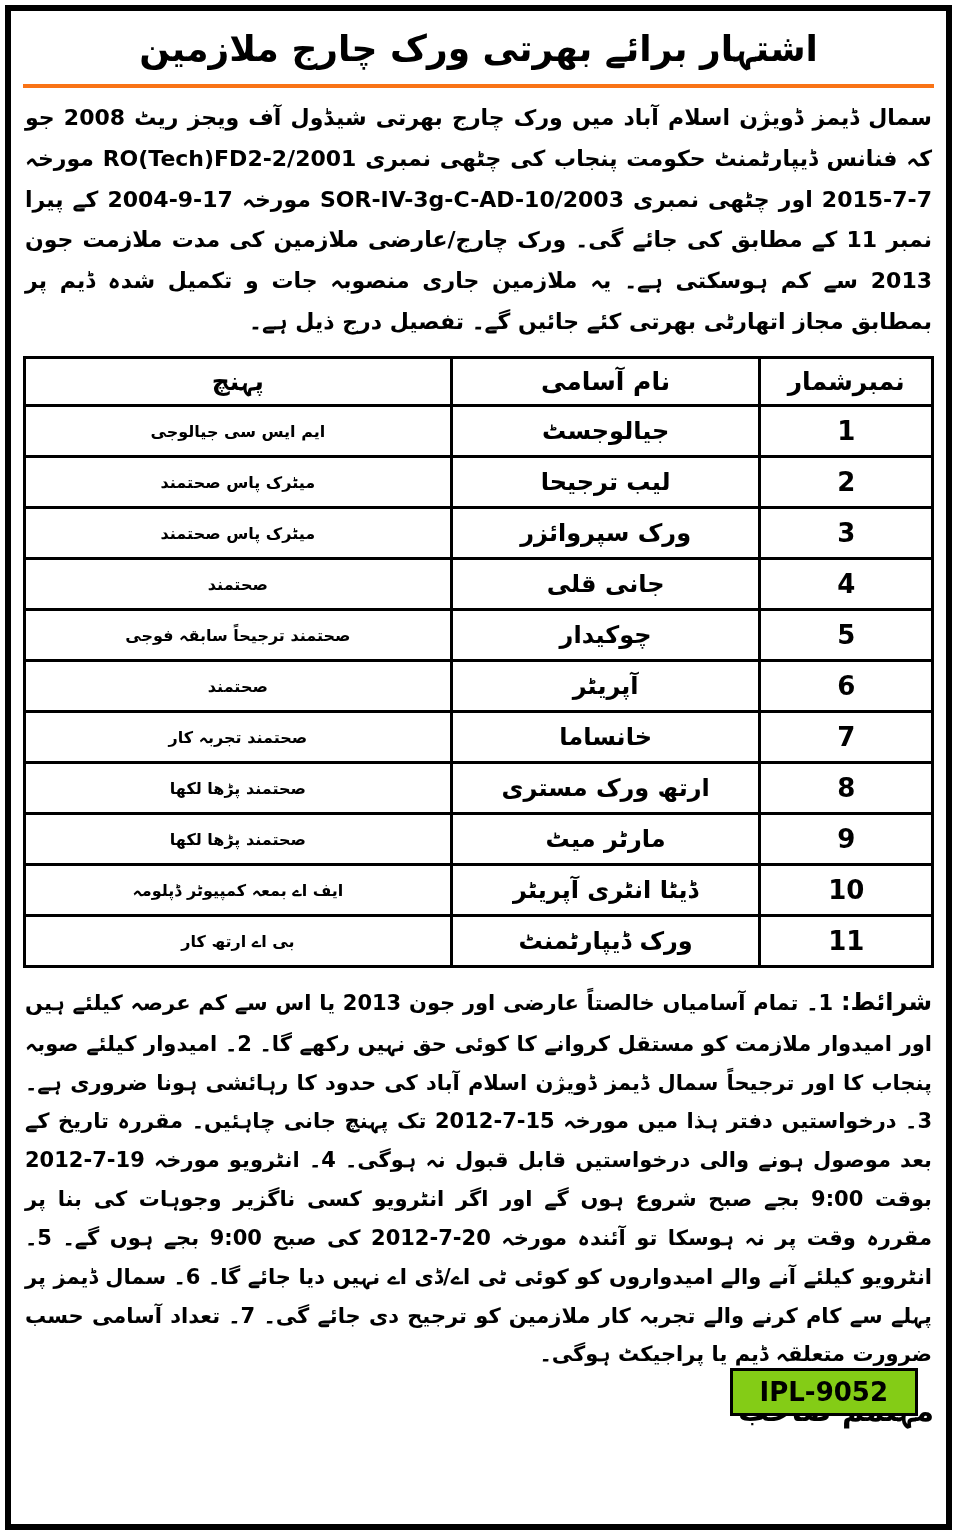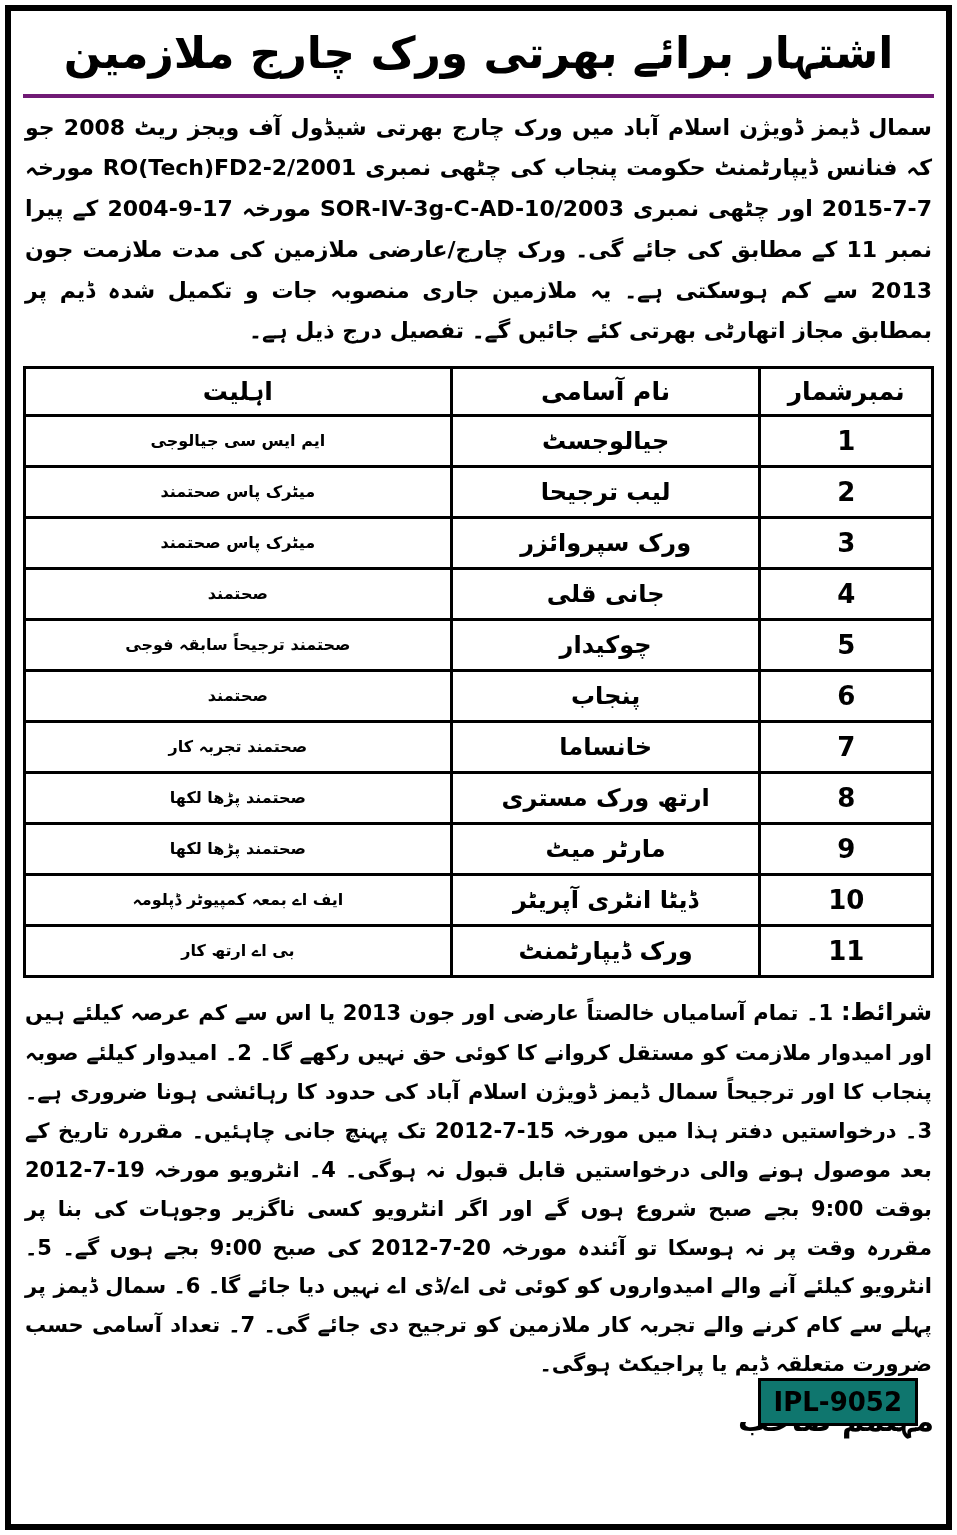--- a/index.html
+++ b/index.html
@@ -11,22 +11,22 @@
     font-family: "DejaVu Sans", "Liberation Sans", sans-serif;
     color: #000;
   }
   .frame {
     border: 6px solid #000;
     width: 100%; height: 100%;
     padding: 4px 12px 10px 12px;
     position: relative; overflow: hidden;
   }
   .title {
-    font-size: 44px; font-weight: bold; text-align: center;
-    padding: 12px 0 14px 0; border-bottom: 4px solid #701a75; line-height: 1.2;
+    font-size: 36px; font-weight: bold; text-align: center;
+    padding: 12px 0 14px 0; border-bottom: 4px solid #f97316; line-height: 1.2;
   }
   .intro {
     font-size: 22px; font-weight: bold; text-align: justify;
     line-height: 1.85; padding: 10px 2px 12px 2px; margin: 0;
   }
   table.jobs {
     width: 100%; border-collapse: collapse; table-layout: fixed;
     margin-top: 2px;
   }
   table.jobs th, table.jobs td {
@@ -43,23 +43,23 @@
   .terms {
     font-size: 21px; font-weight: bold; text-align: justify;
     line-height: 1.85; padding: 12px 2px 6px 2px; margin: 0;
   }
   .terms-label { font-size: 24px; letter-spacing: 2px; }
   .footer { position: relative; padding-top: 10px; }
   .sig-name   { font-size: 30px; font-weight: bold; line-height: 1.4; }
   .sig-office { font-size: 32px; font-weight: bold; line-height: 1.4; }
   .ref-box {
     position: absolute; right: 16px; bottom: 16px;
-    border: 3px solid #000; padding: 6px 13px;
+    border: 3px solid #000; padding: 6px 27px;
     font-size: 26px; font-weight: bold; direction: ltr;
-    background: #0f766e;
+    background: #84cc16;
   }
 </style>
 </head>
 <body>
 
 <div class="page">
   <div class="frame">
 
     <div class="title">اشتہار برائے بھرتی ورک چارج ملازمین</div>
 
@@ -68,21 +68,21 @@
     <table class="jobs">
       <colgroup>
         <col class="c-serial">
           <col class="c-post">
           <col class="c-elig">
       </colgroup>
       <thead>
         <tr>
           <th>نمبرشمار</th>
           <th>نام آسامی</th>
-          <th>اہلیت</th>
+          <th>پہنچ</th>
         </tr>
       </thead>
       <tbody>
         <tr>
           <td class="cell-serial">1</td>
           <td class="cell-post">جیالوجسٹ</td>
           <td class="cell-elig">ایم ایس سی جیالوجی</td>
         </tr>
         <tr>
           <td class="cell-serial">2</td>
@@ -99,21 +99,21 @@
           <td class="cell-post">جانی قلی</td>
           <td class="cell-elig">صحتمند</td>
         </tr>
         <tr>
           <td class="cell-serial">5</td>
           <td class="cell-post">چوکیدار</td>
           <td class="cell-elig">صحتمند ترجیحاً سابقہ فوجی</td>
         </tr>
         <tr>
           <td class="cell-serial">6</td>
-          <td class="cell-post">پنجاب</td>
+          <td class="cell-post">آپریٹر</td>
           <td class="cell-elig">صحتمند</td>
         </tr>
         <tr>
           <td class="cell-serial">7</td>
           <td class="cell-post">خانساما</td>
           <td class="cell-elig">صحتمند تجربہ کار</td>
         </tr>
         <tr>
           <td class="cell-serial">8</td>
           <td class="cell-post">ارتھ ورک مستری</td>

